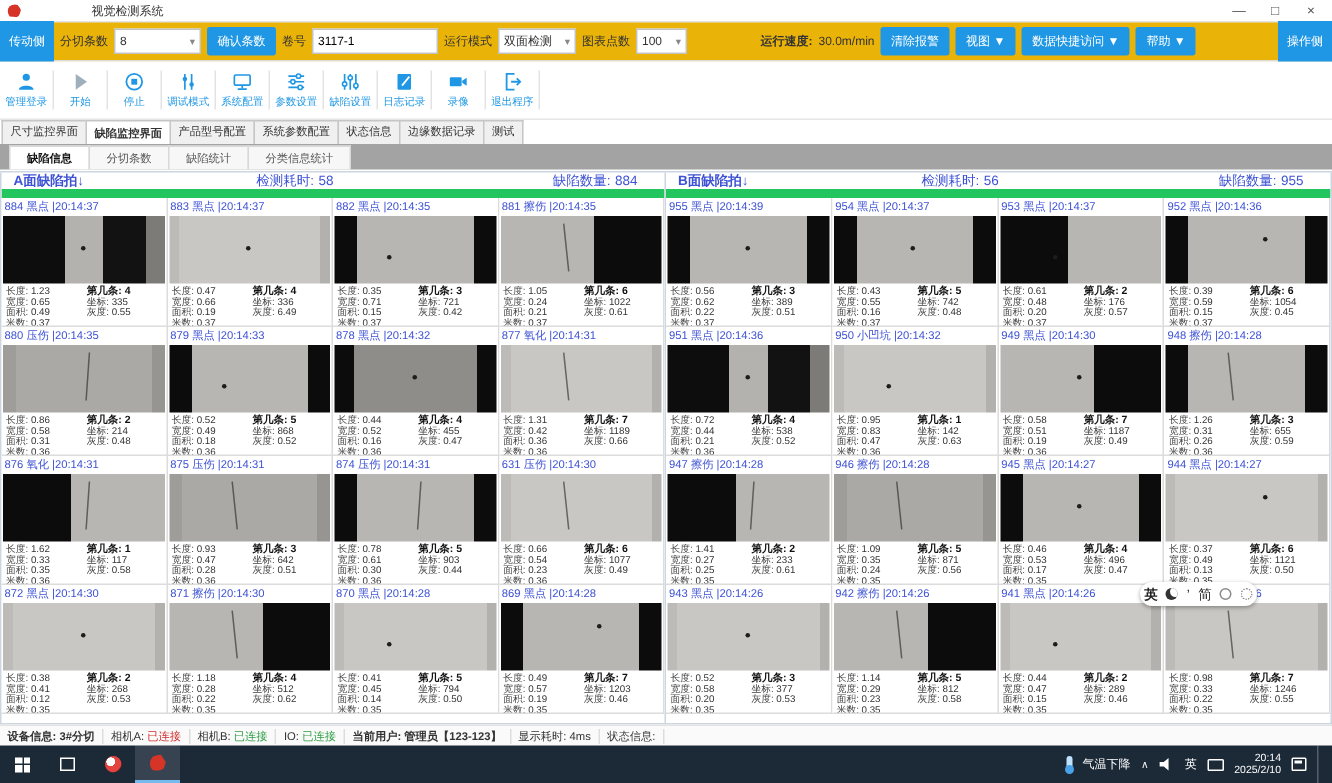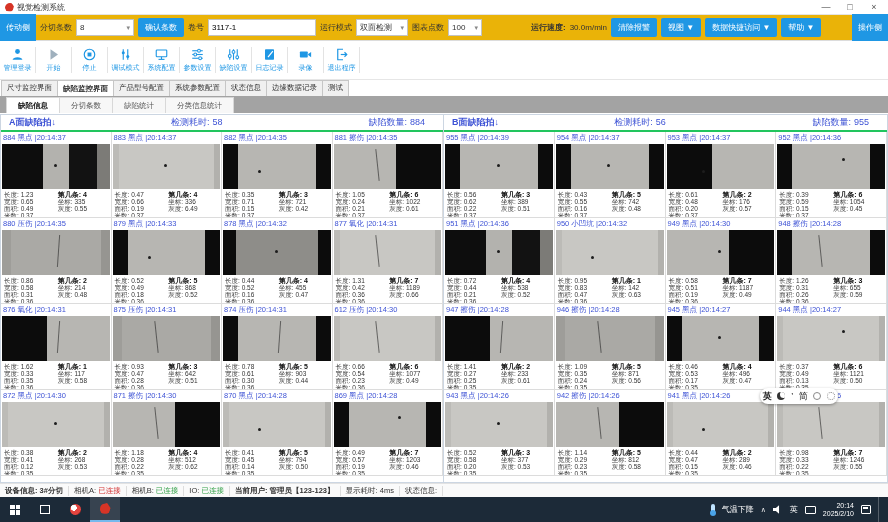--- a/index.html
+++ b/index.html
@@ -3,32 +3,32 @@
 <meta charset="utf-8">
 <style>
   * { margin:0; padding:0; box-sizing:border-box; }
   html,body { width:888px; height:522px; overflow:hidden; background:#fff;
     font-family:"Liberation Sans","DejaVu Sans",sans-serif; color:#222; }
   .app { position:relative; width:888px; height:522px; background:#fff; }
 
   
   .titlebar { height:14px; display:flex; align-items:center; padding:0 2px; background:#fff; font-size:8px; }
   .logo { width:9px; height:9px; margin:0 3px; background:#d63426; border-radius:55% 45% 60% 40%; clip-path:polygon(0 15%,70% 0,100% 45%,85% 100%,15% 95%,0 60%); }
-  .win-title { color:#333; }
+  .win-title { color:#333;margin-left:44px; }
   .winctl { margin-left:auto; display:flex; }
   .winctl span { width:24px; text-align:center; font-size:9px; color:#555; line-height:14px; }
 
   
   .toolbar1 { height:27px; background:#eab308; border-top:1px solid #e4e4e4; border-bottom:1px solid #dcdcdc; display:flex; align-items:center; gap:4px; font-size:8px; color:#333; }
   .btn-blue { background:#1f97e4; color:#fff; border:none; border-radius:2px; padding:4px 7px; font-size:8px; white-space:nowrap; }
   .side-btn { height:27px; display:flex; align-items:center; border-radius:0; padding:0 6px; }
   .lbl { white-space:nowrap; }
   .combo { background:#fff; border:1px solid #c3c3c3; height:17px; display:flex; align-items:center; padding:0 3px; font-size:8px; }
   .combo .arrow { margin-left:auto; color:#888; font-size:7px; padding-left:4px; }
-  .tb-input { border:1px solid #c3c3c3; height:17px; width:108px; font-size:8px; padding:0 3px; }
+  .tb-input { border:1px solid #c3c3c3; height:17px; width:84px; font-size:8px; padding:0 3px; }
   .speed-lbl { font-weight:bold;margin-left:45px; }
   .grow { flex:1; }
 
   
   .toolbar2 { height:39px; background:#fff; border-bottom:1px solid #e6e6e6; display:flex; align-items:center; }
   .tool-btn { width:35px; display:flex; flex-direction:column; align-items:center; justify-content:center; gap:1px; color:#1f97e4; font-size:7px; white-space:nowrap; }
   .tool-btn svg { width:15px; height:15px; }
   .tdiv { width:1px; height:26px; background:#e3e3e3; }
 
   
@@ -38,21 +38,21 @@
 
   
   .subtabs { height:17px; display:flex; align-items:flex-end; padding-left:6px; background:#a3a3a3; }
   .subtab { font-size:7.5px; padding:3px 11px 2px; border:1px solid #d8d8d8; border-bottom:none; background:#f7f7f7; color:#555; margin-right:-1px; }
   .subtab.active { background:#fff; color:#111; font-weight:bold; }
 
   
   .panels { position:absolute; top:114px; left:0; right:0; bottom:39px; display:flex; border-top:1px solid #ccd6e2; }
   .panel { width:444px; border:1px solid #ccd6e2; border-top:none; display:flex; flex-direction:column; overflow:hidden; }
   .panel + .panel { border-left:none; }
-  .panel-head { height:17px; display:flex; align-items:center; font-size:9px; color:#3d52d5; border-bottom:2px solid #22c55e; padding:0 8px; }
+  .panel-head { height:17px; display:flex; align-items:center; font-size:9px; color:#3d52d5; border-bottom:6px solid #22c55e; padding:0 8px; }
   .panel-head .p-title { font-weight:bold; width:38%; }
   .panel-head .p-elapsed { width:32%; }
   .panel-head .p-count { width:30%; text-align:right; padding-right:10px; }
   .panel-head b { font-weight:normal; margin-left:3px; }
 
   .grid { flex:1; display:grid; grid-template-columns:repeat(4,1fr); grid-auto-rows:86px; }
   .cell { border-right:1px solid #dcdcdc; border-bottom:1px solid #dcdcdc; overflow:hidden; background:#fff; }
   .cell-head { height:11px; font-size:7.5px; color:#3d52d5; padding:1px 2px 0; white-space:nowrap; overflow:hidden; }
   .cell-img { height:45px; margin:1px; position:relative; background:#b7b6b2; }
   .v-sides      { background:linear-gradient(90deg,#0c0c0c 0 14%,#b7b6b2 14% 86%,#0c0c0c 86%); }
@@ -517,21 +517,21 @@
       <div class="m-right">
         <div class="m-strip"><span>第几条:</span> <span>5</span></div>
         <div><span class="lab">坐标:</span> <span>903</span></div>
         <div><span class="lab">灰度:</span> <span>0.44</span></div>
       </div>
     </div>
   </div>
 
   <div class="cell">
     <div class="cell-head">
-      <span>612</span>
+      <span>631</span>
       <span>压伤</span>
       <span>|20:14:30</span>
     </div>
     <div class="cell-img v-full-light scratch"></div>
     <div class="cell-meta">
       <div class="m-left">
         <div><span class="lab">长度:</span> <span>0.66</span></div>
         <div><span class="lab">宽度:</span> <span>0.54</span></div>
         <div><span class="lab">面积:</span> <span>0.23</span></div>
         <div><span class="lab">米数:</span> <span>0.36</span></div>

